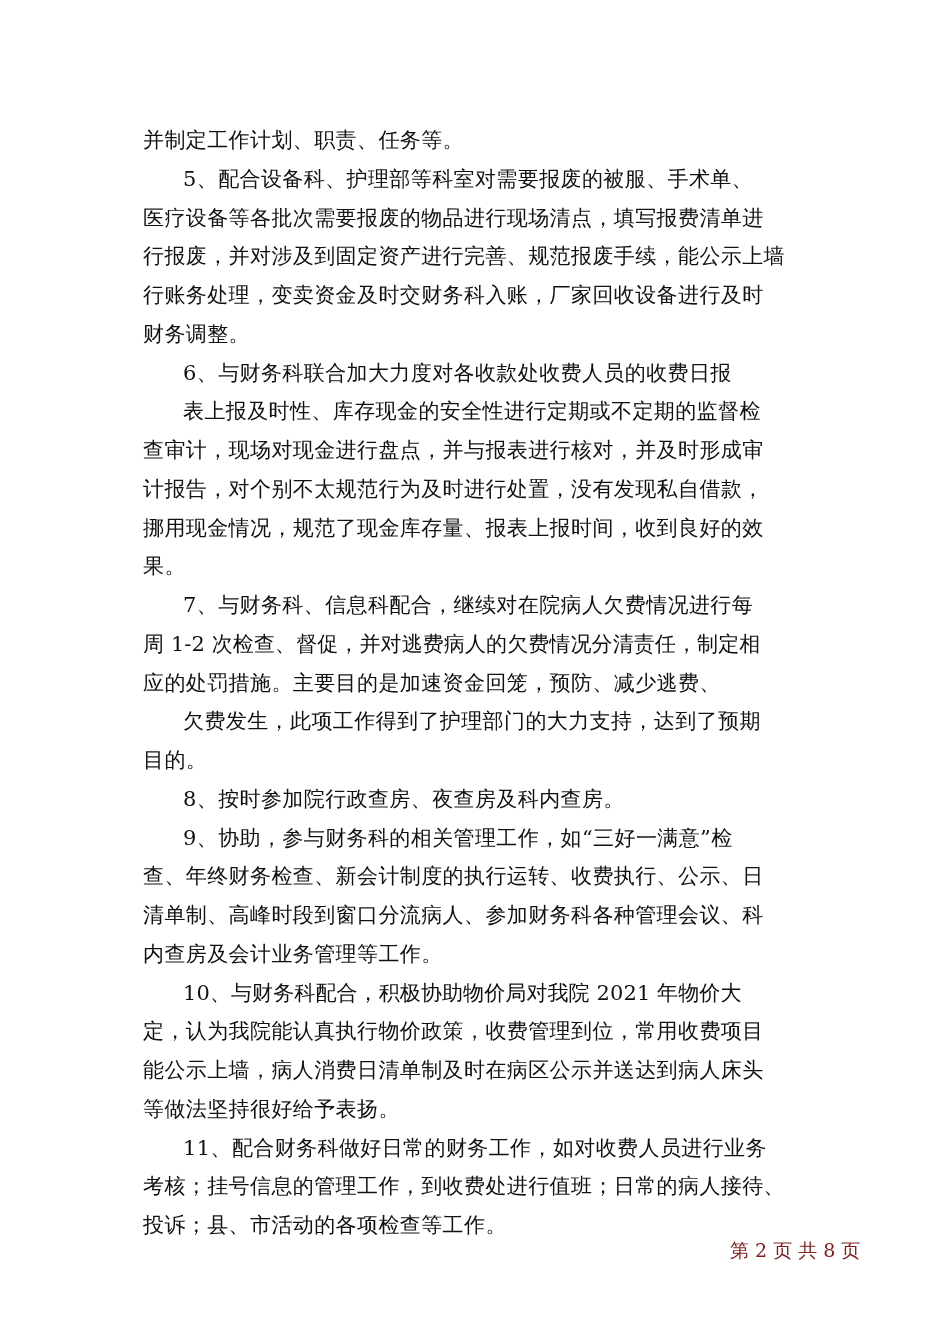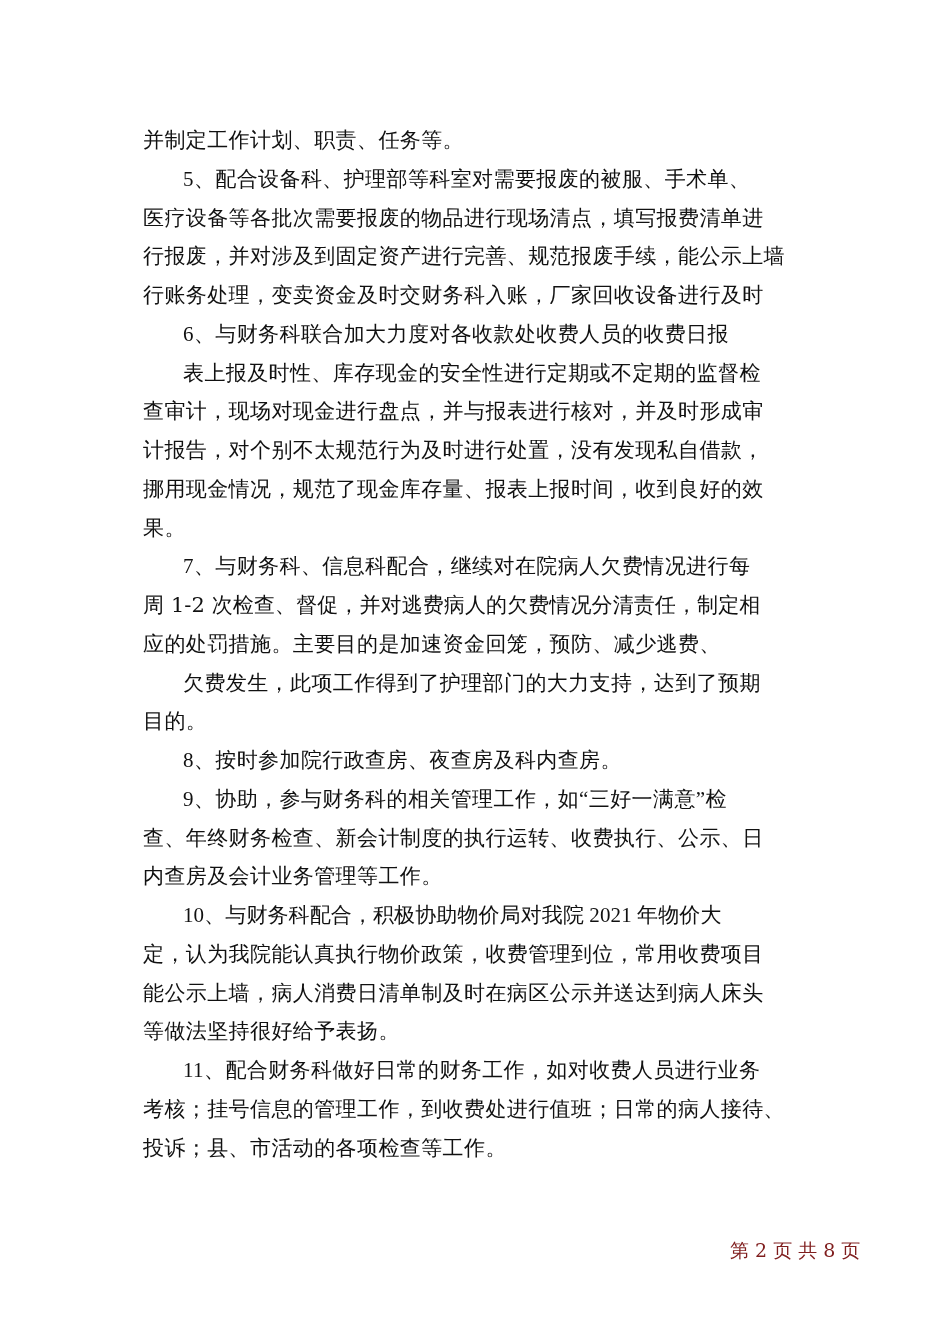--- a/index.html
+++ b/index.html
@@ -27,21 +27,21 @@
       top: 121px;
       width: 670px;
     }
     .line {
       height: 38.75px;
       line-height: 38.75px;
       font-size: 21px;
       white-space: nowrap;
       letter-spacing: 0.4px;
     }
-    .indent { padding-left: 40px; font-family: Liberation Serif, serif; }
+    .indent { padding-left: 40px; }
     .tight { letter-spacing: 0.1px; }
     .footer {
       position: absolute;
       left: 720px;
       top: 1240px;
       font-size: 19px;
       line-height: 20px;
       color: #7f1d1d;
       white-space: nowrap;
       margin-left: 10px;
@@ -50,34 +50,36 @@
 </head>
 <body>
 
 <div class="page">
   <div class="body-text">
     <div class="line">并制定工作计划、职责、任务等。</div>
     <div class="line indent">5、配合设备科、护理部等科室对需要报废的被服、手术单、</div>
     <div class="line">医疗设备等各批次需要报废的物品进行现场清点，填写报费清单进</div>
     <div class="line">行报废，并对涉及到固定资产进行完善、规范报废手续，能公示上墙</div>
     <div class="line">行账务处理，变卖资金及时交财务科入账，厂家回收设备进行及时</div>
+    <div class="line">财务调整。</div>
     <div class="line indent">6、与财务科联合加大力度对各收款处收费人员的收费日报</div>
     <div class="line indent">表上报及时性、库存现金的安全性进行定期或不定期的监督检</div>
     <div class="line">查审计，现场对现金进行盘点，并与报表进行核对，并及时形成审</div>
     <div class="line">计报告，对个别不太规范行为及时进行处置，没有发现私自借款，</div>
     <div class="line">挪用现金情况，规范了现金库存量、报表上报时间，收到良好的效</div>
     <div class="line">果。</div>
     <div class="line indent">7、与财务科、信息科配合，继续对在院病人欠费情况进行每</div>
     <div class="line tight">周 1-2 次检查、督促，并对逃费病人的欠费情况分清责任，制定相</div>
     <div class="line">应的处罚措施。主要目的是加速资金回笼，预防、减少逃费、</div>
     <div class="line indent">欠费发生，此项工作得到了护理部门的大力支持，达到了预期</div>
     <div class="line">目的。</div>
     <div class="line indent">8、按时参加院行政查房、夜查房及科内查房。</div>
     <div class="line indent">9、协助，参与财务科的相关管理工作，如“三好一满意”检</div>
     <div class="line">查、年终财务检查、新会计制度的执行运转、收费执行、公示、日</div>
+    <div class="line">清单制、高峰时段到窗口分流病人、参加财务科各种管理会议、科</div>
     <div class="line">内查房及会计业务管理等工作。</div>
     <div class="line indent tight">10、与财务科配合，积极协助物价局对我院 2021 年物价大</div>
     <div class="line">定，认为我院能认真执行物价政策，收费管理到位，常用收费项目</div>
     <div class="line">能公示上墙，病人消费日清单制及时在病区公示并送达到病人床头</div>
     <div class="line">等做法坚持很好给予表扬。</div>
     <div class="line indent">11、配合财务科做好日常的财务工作，如对收费人员进行业务</div>
     <div class="line">考核；挂号信息的管理工作，到收费处进行值班；日常的病人接待、</div>
     <div class="line">投诉；县、市活动的各项检查等工作。</div>
   </div>
 

